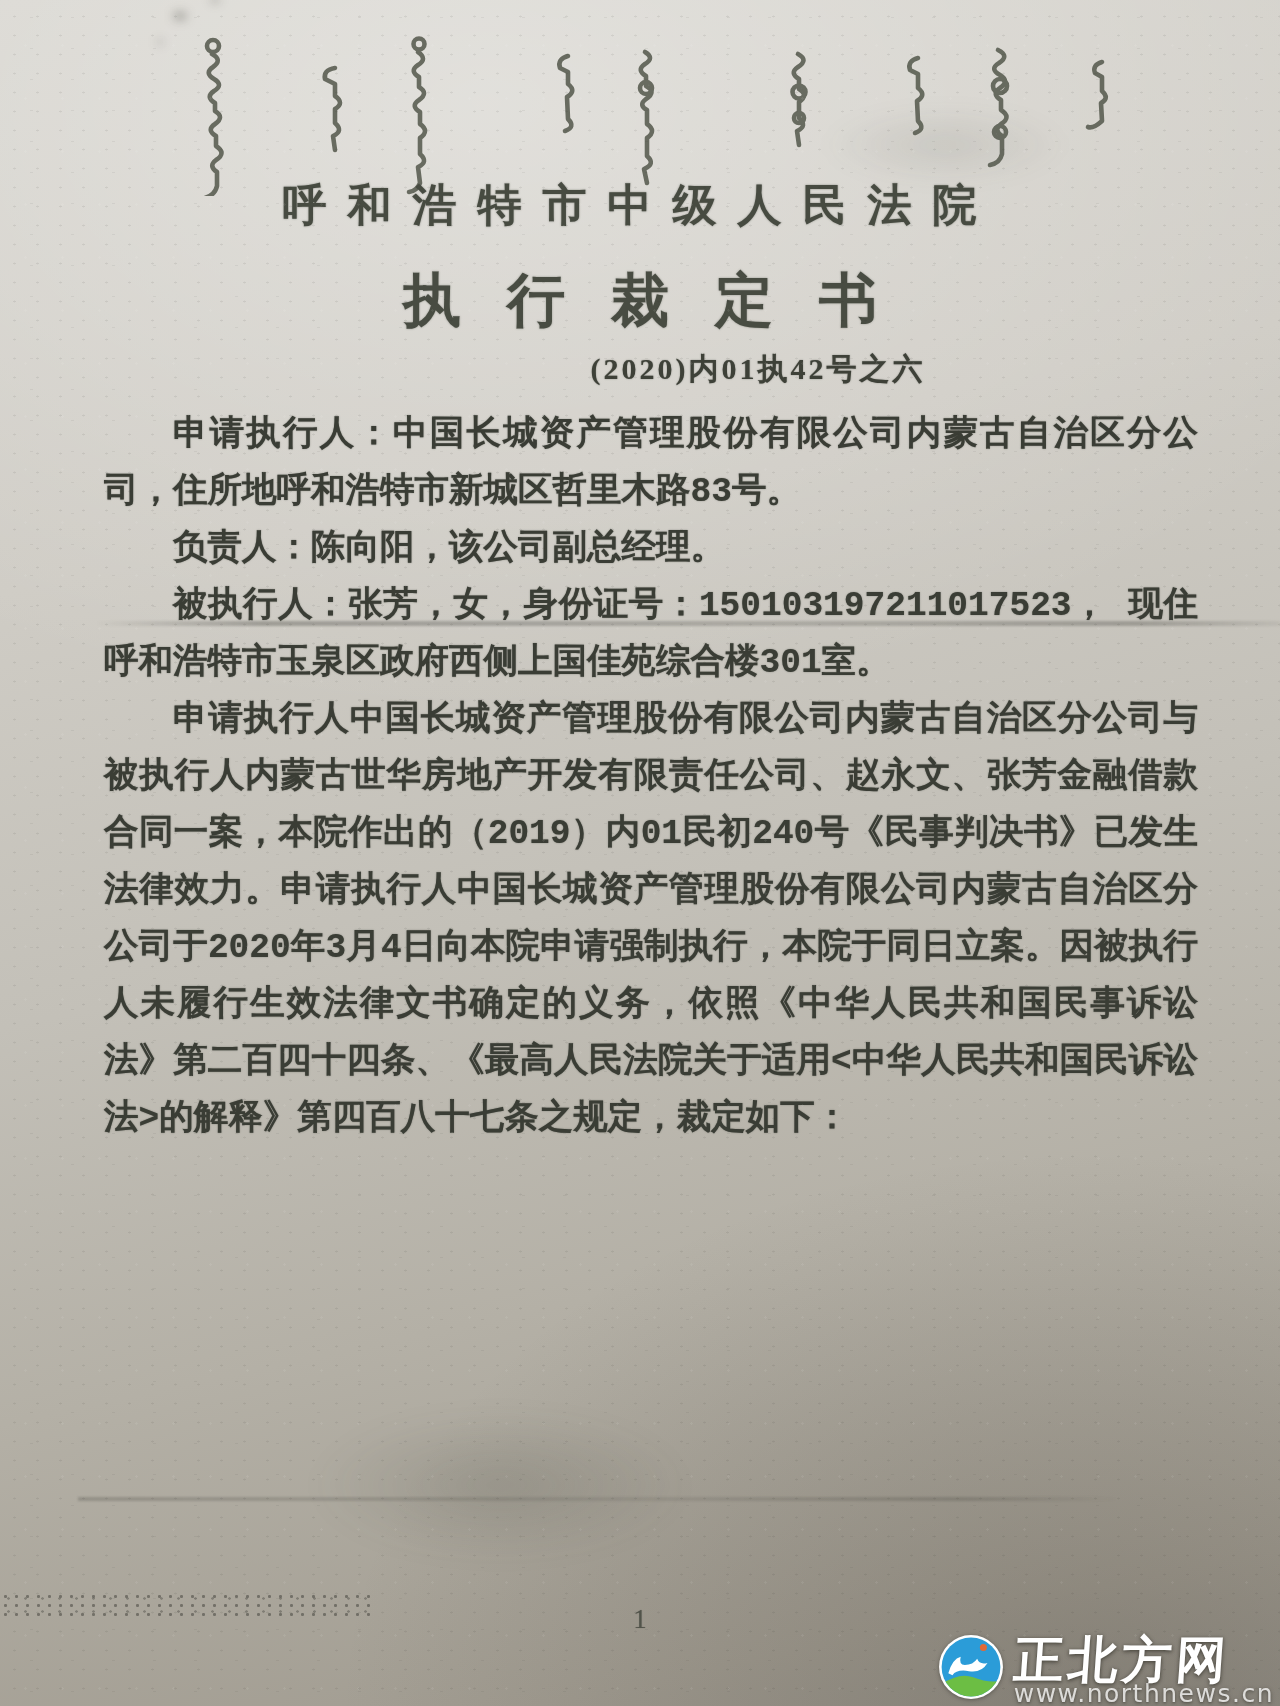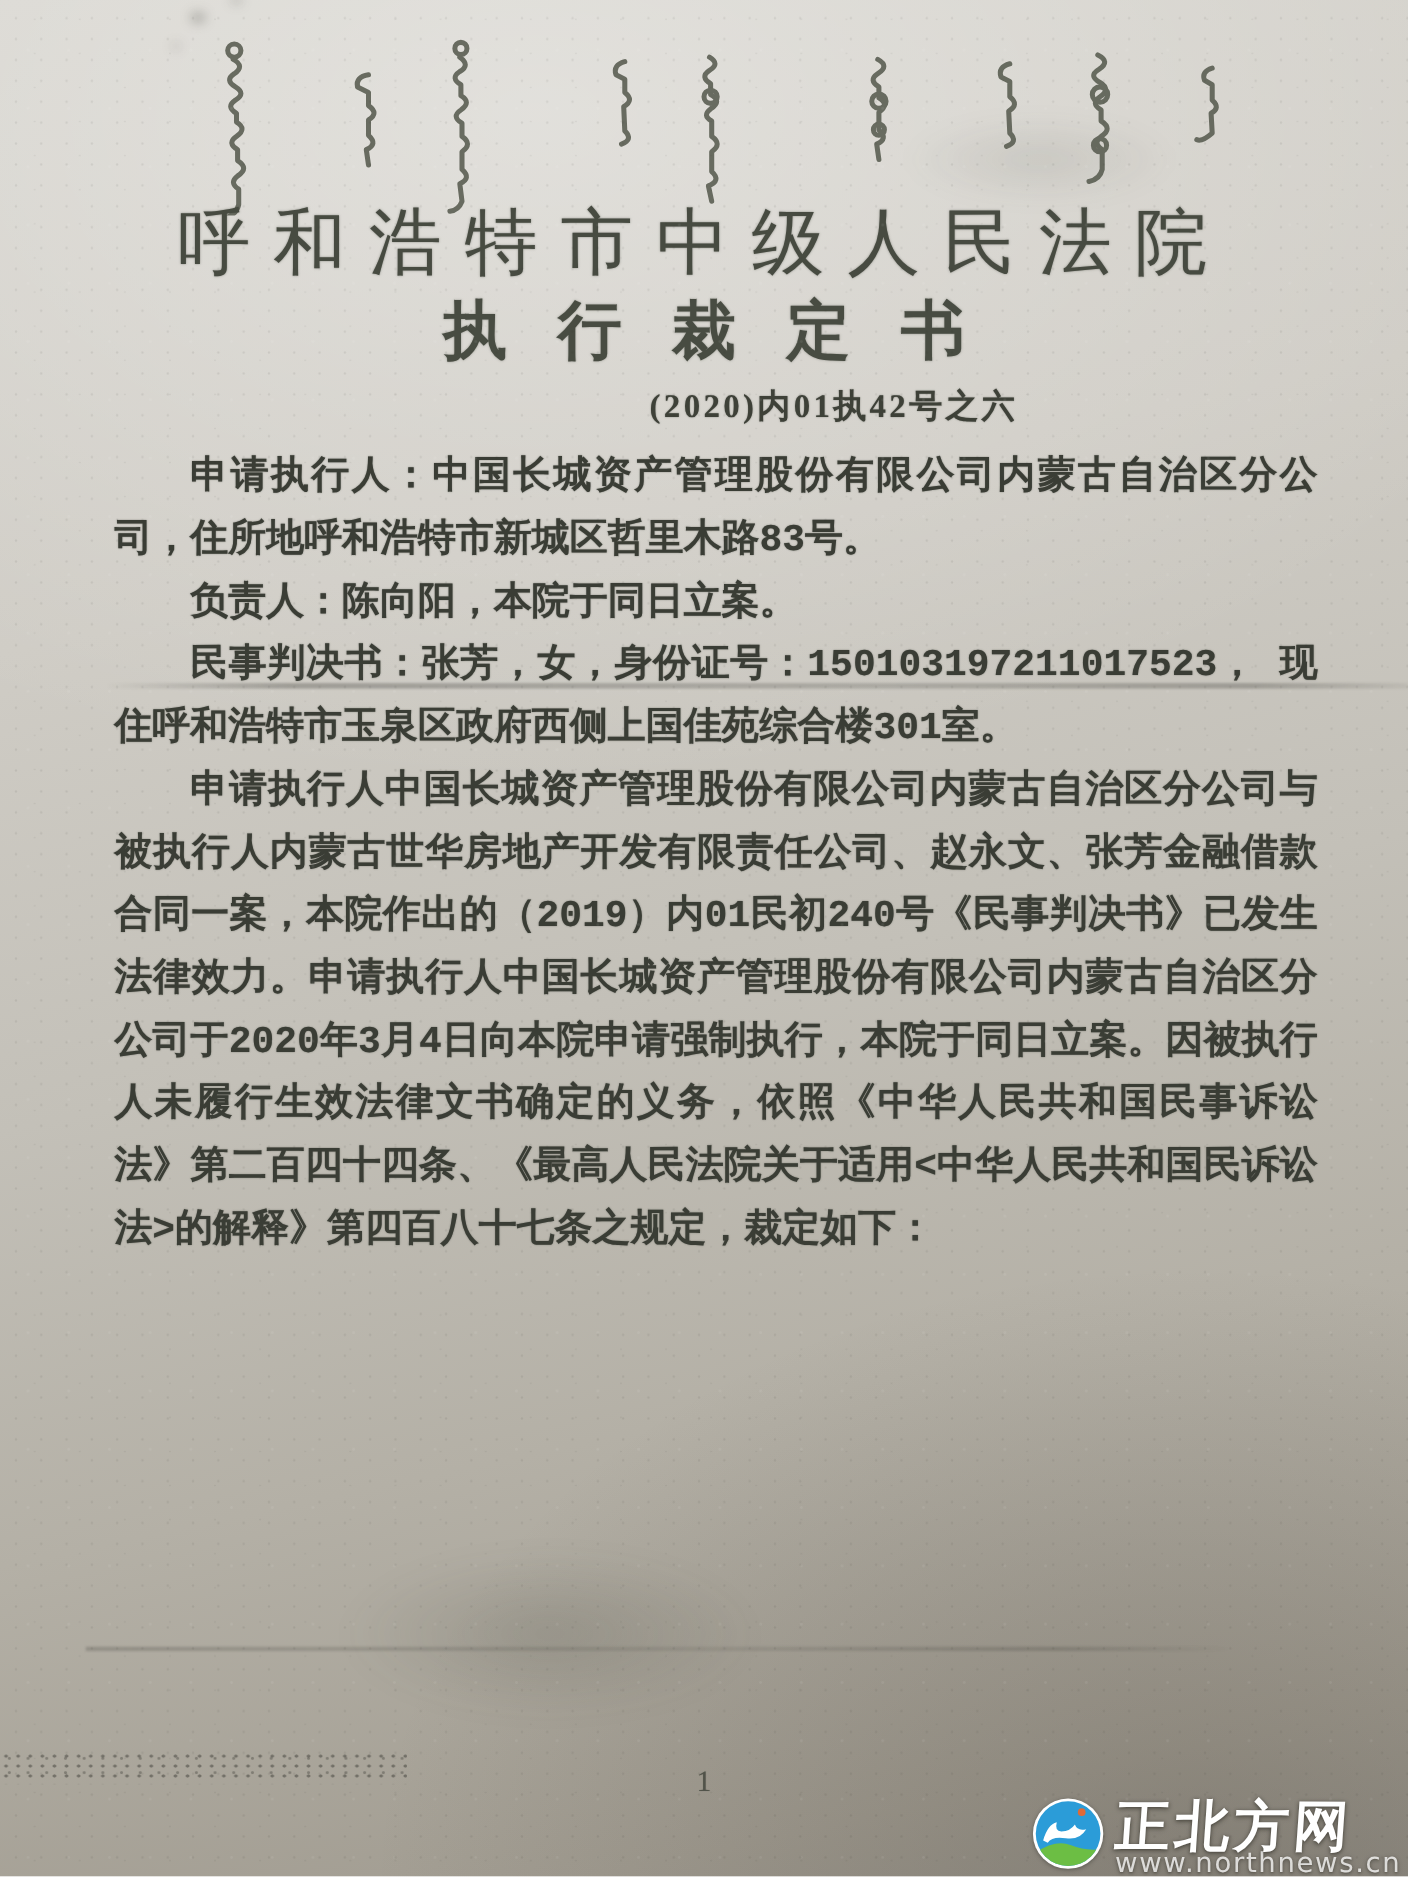--- a/index.html
+++ b/index.html
@@ -54,21 +54,21 @@
       radial-gradient(rgba(45,45,40,.8) 1.4px, transparent 2px),
       radial-gradient(rgba(45,45,40,.6) 1.2px, transparent 1.8px);
     background-size:11px 9px,17px 13px;
   }
   
   .mongolian{position:absolute;left:150px;top:28px;width:980px;height:168px;z-index:2;}
   
   .court-name{
     position:absolute;top:176px;left:0;right:0;margin:0;z-index:2;
     text-align:center;font-family:"DejaVu Sans",sans-serif;
-    font-size:66px;font-weight:400;letter-spacing:21px;
+    font-size:44px;font-weight:700;letter-spacing:21px;
     color:#474b41;text-shadow:0 0 2px rgba(60,64,54,.55);
   }
   .doc-title{
     position:absolute;top:262px;left:0;right:0;margin:0;z-index:2;
     text-align:center;font-family:Liberation Mono, monospace;
     font-size:58px;font-weight:700;letter-spacing:46px;padding-left:46px;
     color:#484c42;text-shadow:0 0 2px rgba(60,64,54,.5);
   }
   .case-no{
     position:absolute;top:349px;left:0;right:0;z-index:2;
@@ -154,22 +154,22 @@
       <path d="M952 34 q-10 3 -7 11 l7 4 0 14 q8 7 -1 12 l1 18 q-9 8 -14 6"></path>
     </g>
   </svg>
 
   <h1 class="court-name">呼和浩特市中级人民法院</h1>
   <h2 class="doc-title">执行裁定书</h2>
   <div class="case-no">(2020)内01执42号之六</div>
 
   <div class="body-text">
     <p>申请执行人：中国长城资产管理股份有限公司内蒙古自治区分公司，住所地呼和浩特市新城区哲里木路83号。</p>
-    <p>负责人：陈向阳，本院于同日立案。</p>
-    <p>民事判决书：张芳，女，身份证号：150103197211017523， 现住呼和浩特市玉泉区政府西侧上国佳苑综合楼301室。</p>
+    <p>负责人：陈向阳，该公司副总经理。</p>
+    <p>被执行人：张芳，女，身份证号：150103197211017523， 现住呼和浩特市玉泉区政府西侧上国佳苑综合楼301室。</p>
     <p>申请执行人中国长城资产管理股份有限公司内蒙古自治区分公司与被执行人内蒙古世华房地产开发有限责任公司、赵永文、张芳金融借款合同一案，本院作出的（2019）内01民初240号《民事判决书》已发生法律效力。申请执行人中国长城资产管理股份有限公司内蒙古自治区分公司于2020年3月4日向本院申请强制执行，本院于同日立案。因被执行人未履行生效法律文书确定的义务，依照《中华人民共和国民事诉讼法》第二百四十四条、《最高人民法院关于适用&lt;中华人民共和国民诉讼法&gt;的解释》第四百八十七条之规定，裁定如下：</p>
   </div>
 
   <div class="page-num">1</div>
 
   <div class="watermark">
     <svg class="wm-badge" viewBox="0 0 64 64">
       <circle cx="32" cy="32" r="31" fill="#ffffff"></circle>
       <clipPath id="c">
           <circle cx="32" cy="32" r="28.5"></circle>

